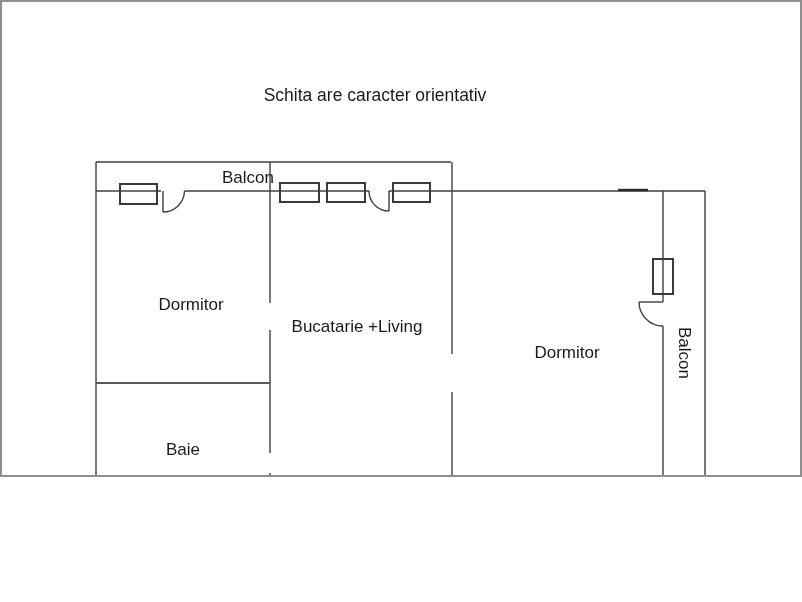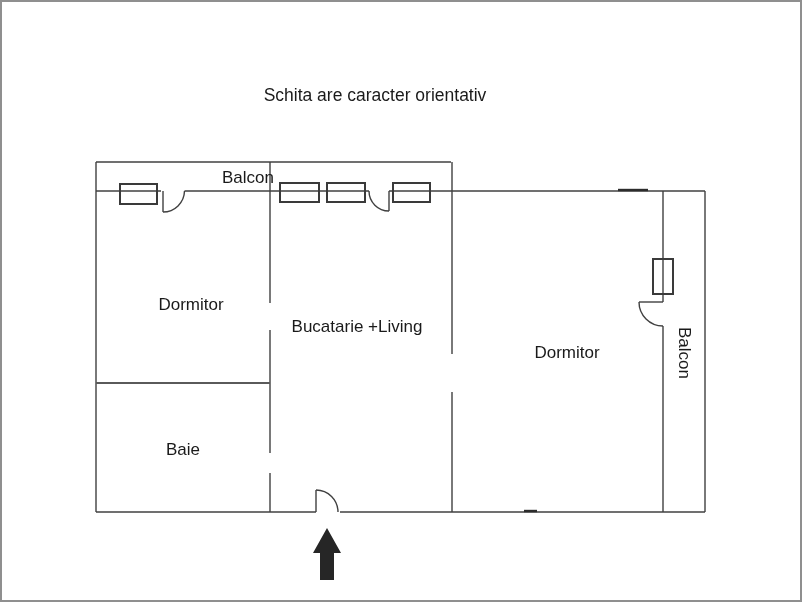--- a/index.html
+++ b/index.html
@@ -4,21 +4,21 @@
 <style>
   html, body {
     margin: 0;
     padding: 0;
     background: #ffffff;
     font-family: "Liberation Sans", sans-serif;
   }
   .canvas {
     position: relative;
     width: 802px;
-    height: 602px;
+    height: 477px;
     box-sizing: border-box;
     border: 2px solid var(--border-color, #8f8f8f);
     background: var(--bg-color, #ffffff);
     overflow: hidden;
   }
   svg.plan {
     position: absolute;
     left: -2px;
     top: -2px;
     width: 802px;

